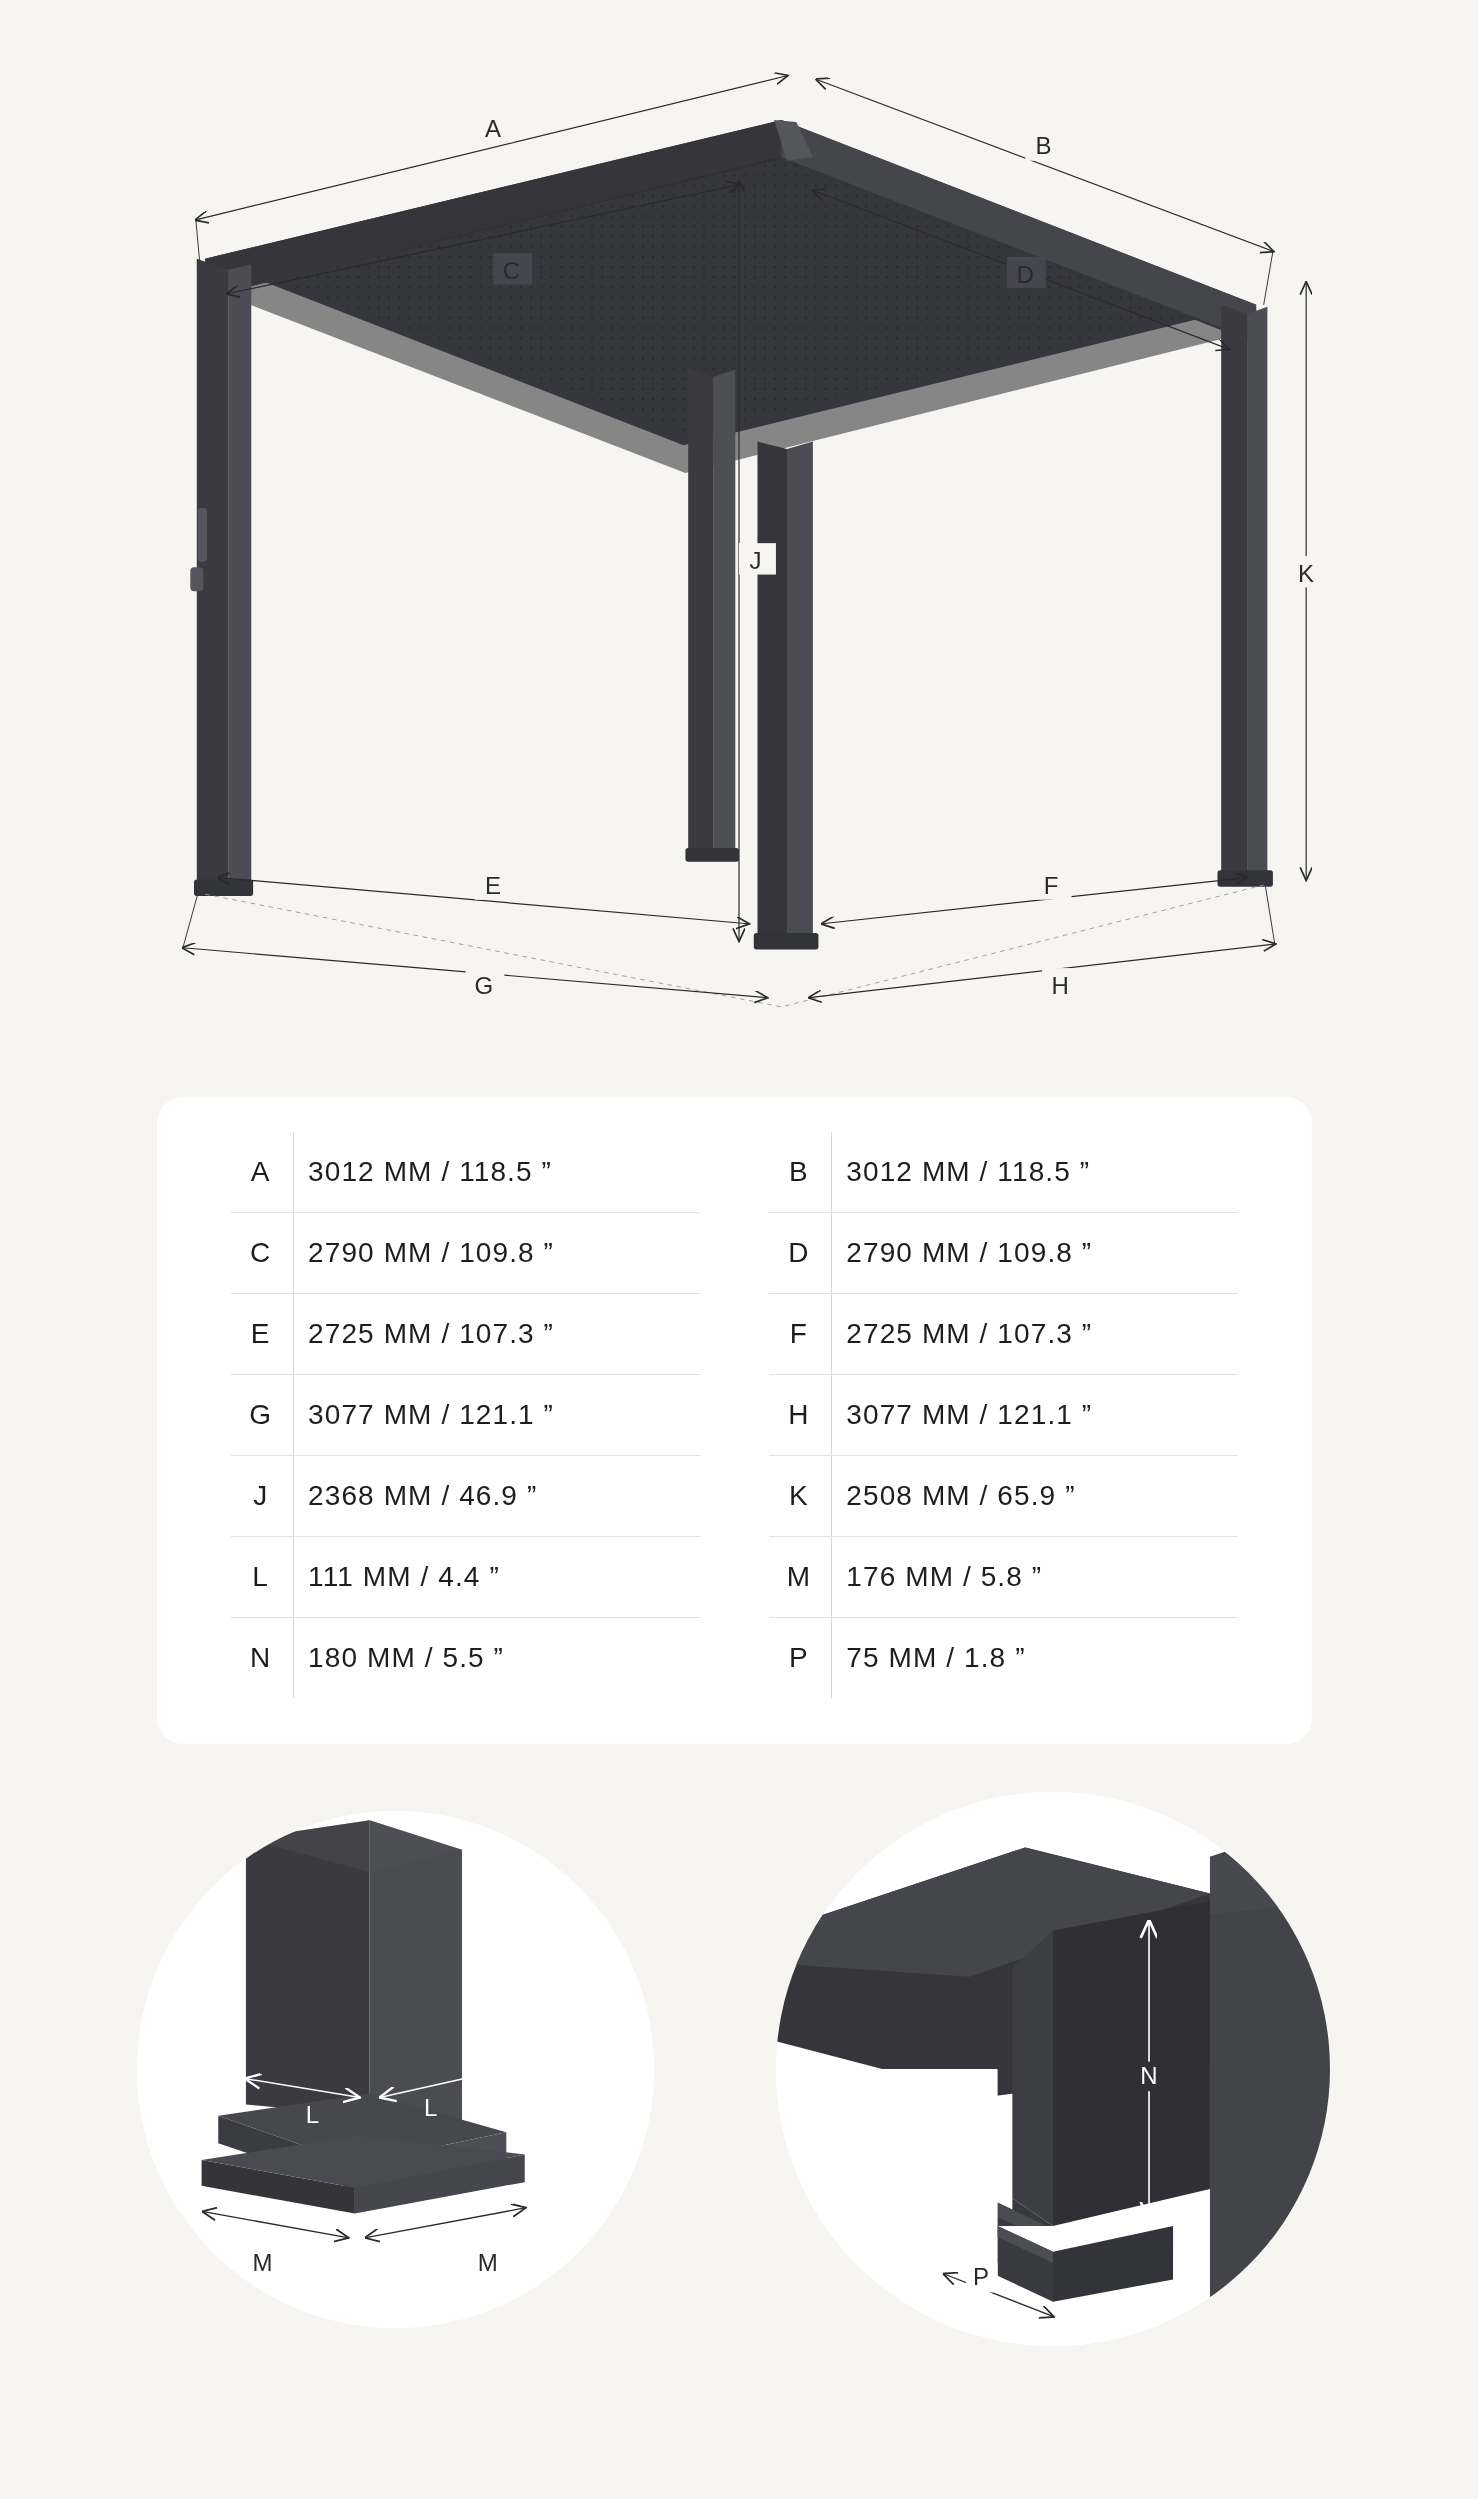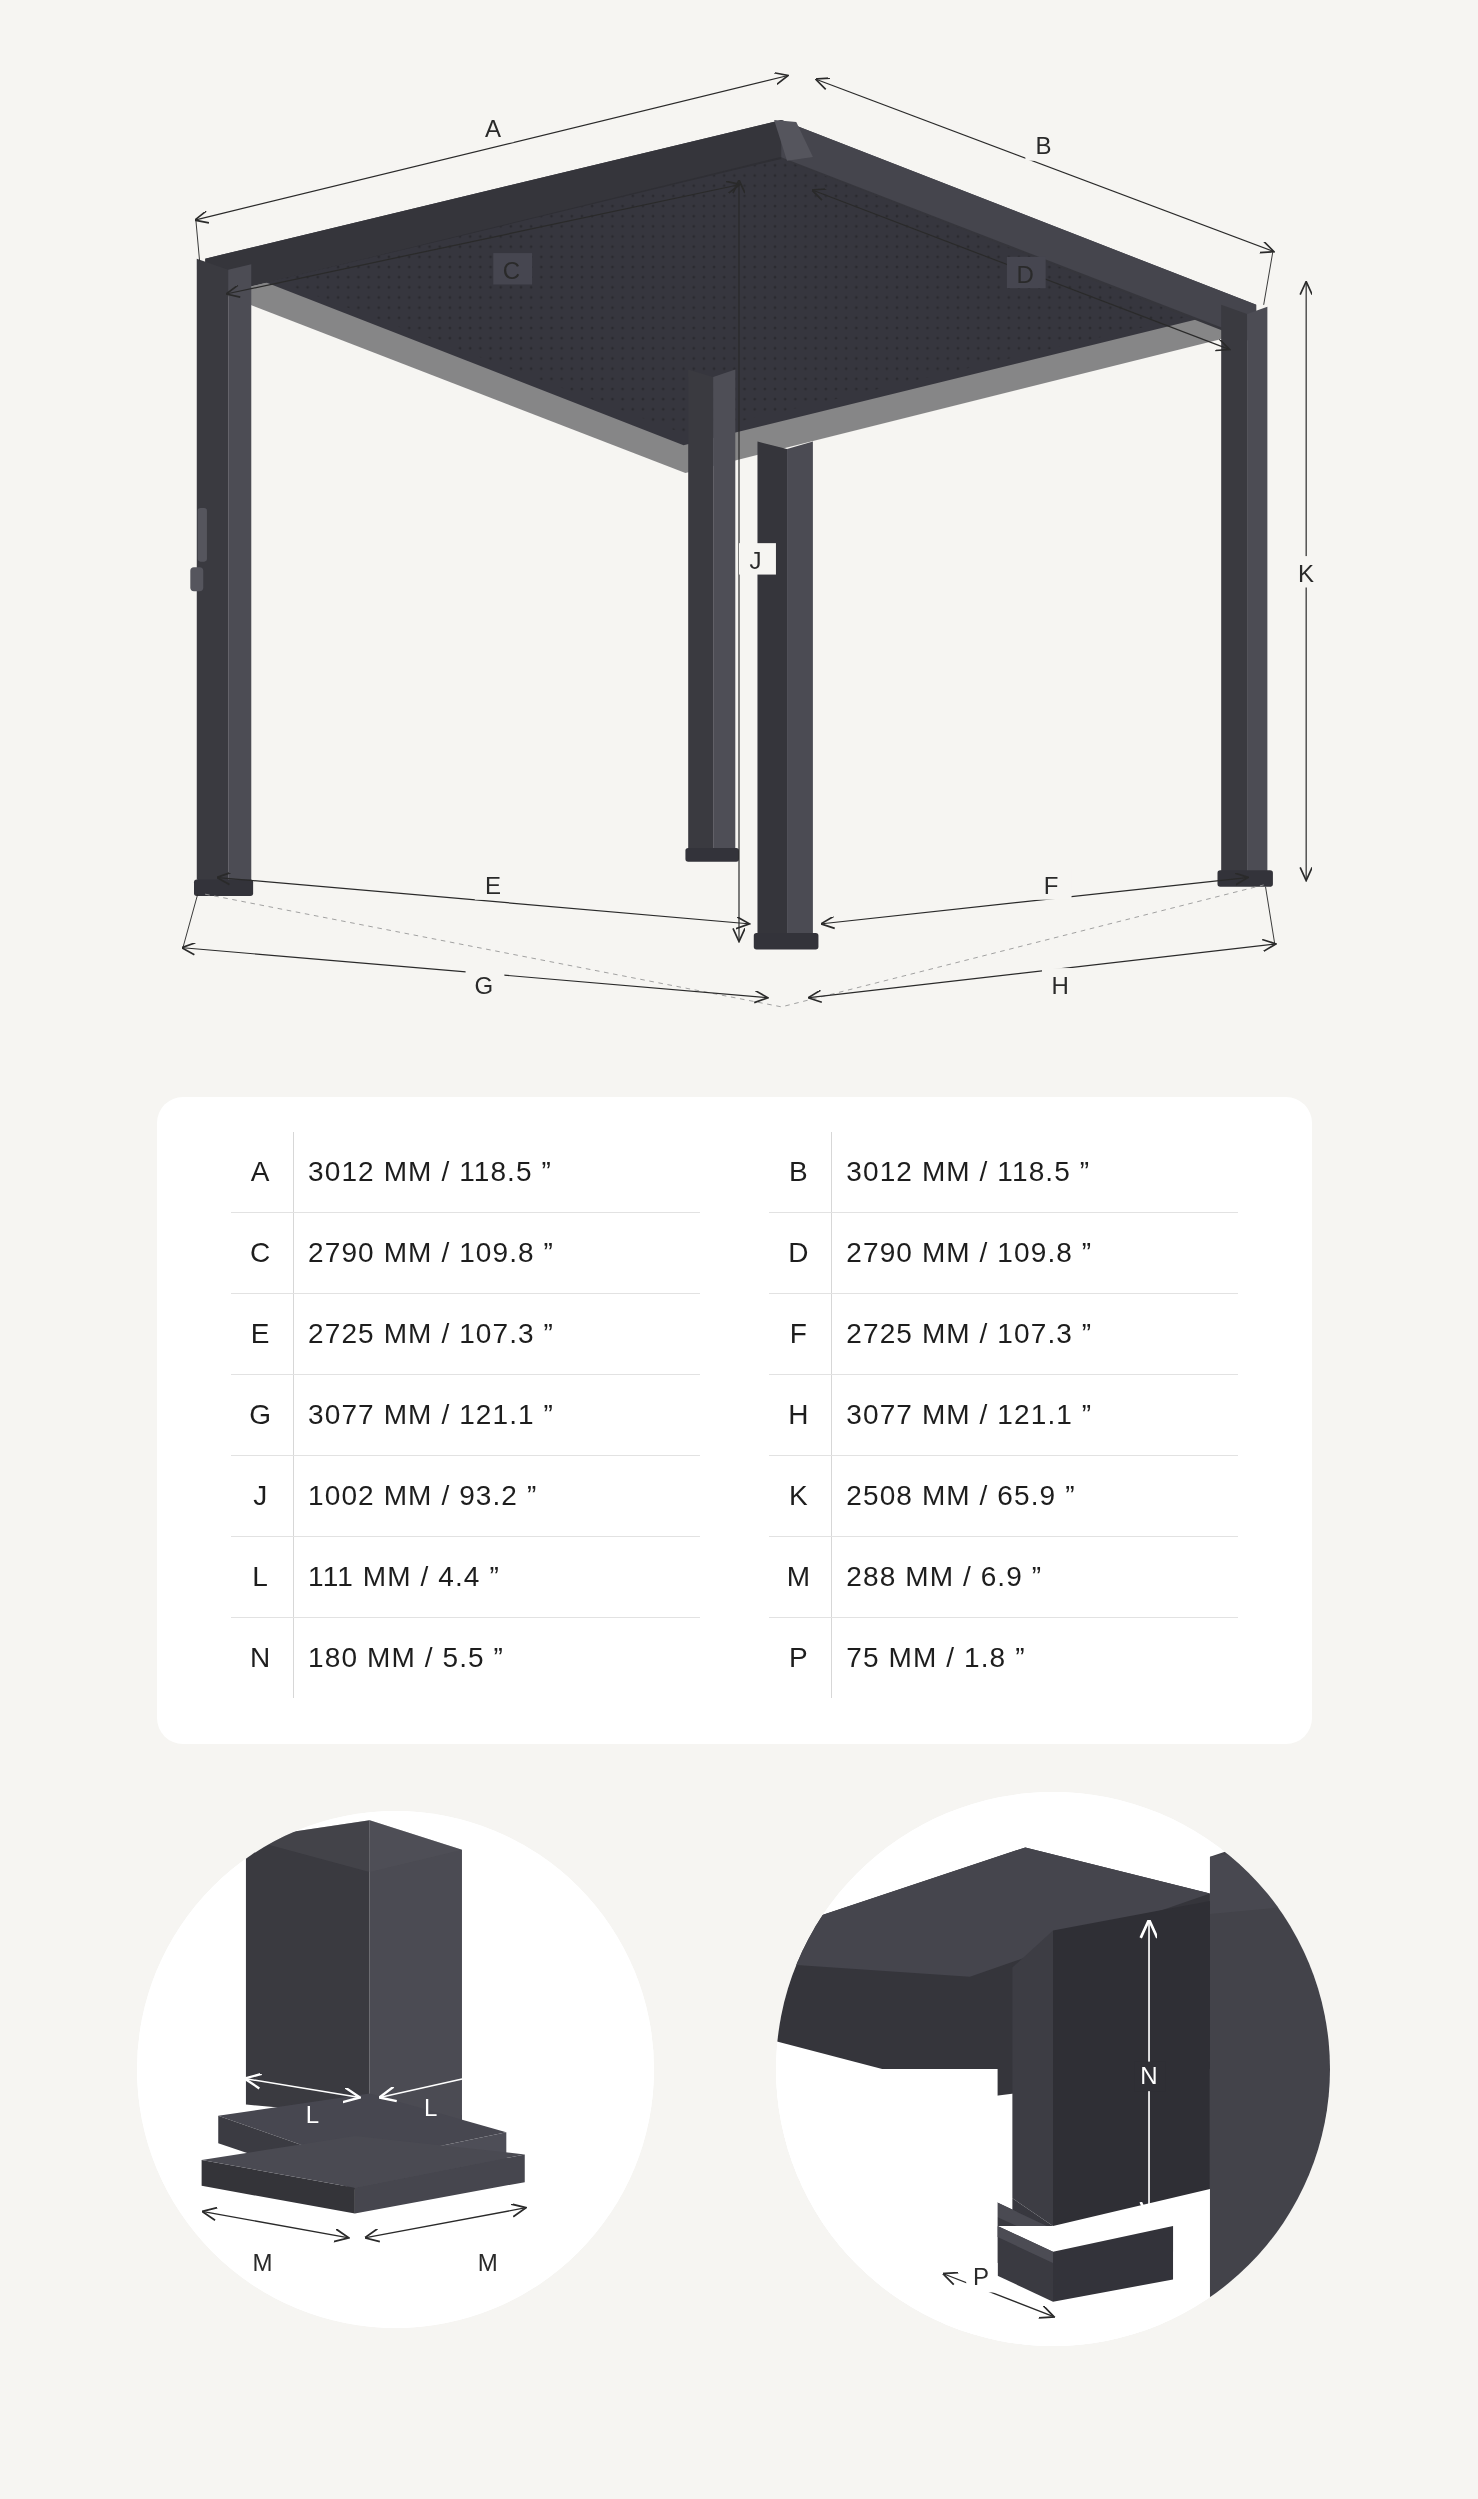--- a/index.html
+++ b/index.html
@@ -242,31 +242,31 @@
       </tr>
       <tr>
         <td class="k-cell">G</td>
         <td class="v-cell">3077 MM  /  121.1 ”</td>
         <td class="gap-cell"></td>
         <td class="k-cell">H</td>
         <td class="v-cell">3077 MM  /  121.1 ”</td>
       </tr>
       <tr>
         <td class="k-cell">J</td>
-        <td class="v-cell">1002 MM  /  93.2 ”</td>
+        <td class="v-cell">2368 MM  /  46.9 ”</td>
         <td class="gap-cell"></td>
         <td class="k-cell">K</td>
         <td class="v-cell">2508 MM  /  65.9 ”</td>
       </tr>
       <tr>
         <td class="k-cell">L</td>
         <td class="v-cell">111 MM  /  4.4 ”</td>
         <td class="gap-cell"></td>
         <td class="k-cell">M</td>
-        <td class="v-cell">288 MM  /  6.9 ”</td>
+        <td class="v-cell">176 MM  /  5.8 ”</td>
       </tr>
       <tr class="last">
         <td class="k-cell">N</td>
         <td class="v-cell">180 MM  /  5.5 ”</td>
         <td class="gap-cell"></td>
         <td class="k-cell">P</td>
         <td class="v-cell">75 MM  /  1.8 ”</td>
       </tr>
     </tbody>
   </table>

